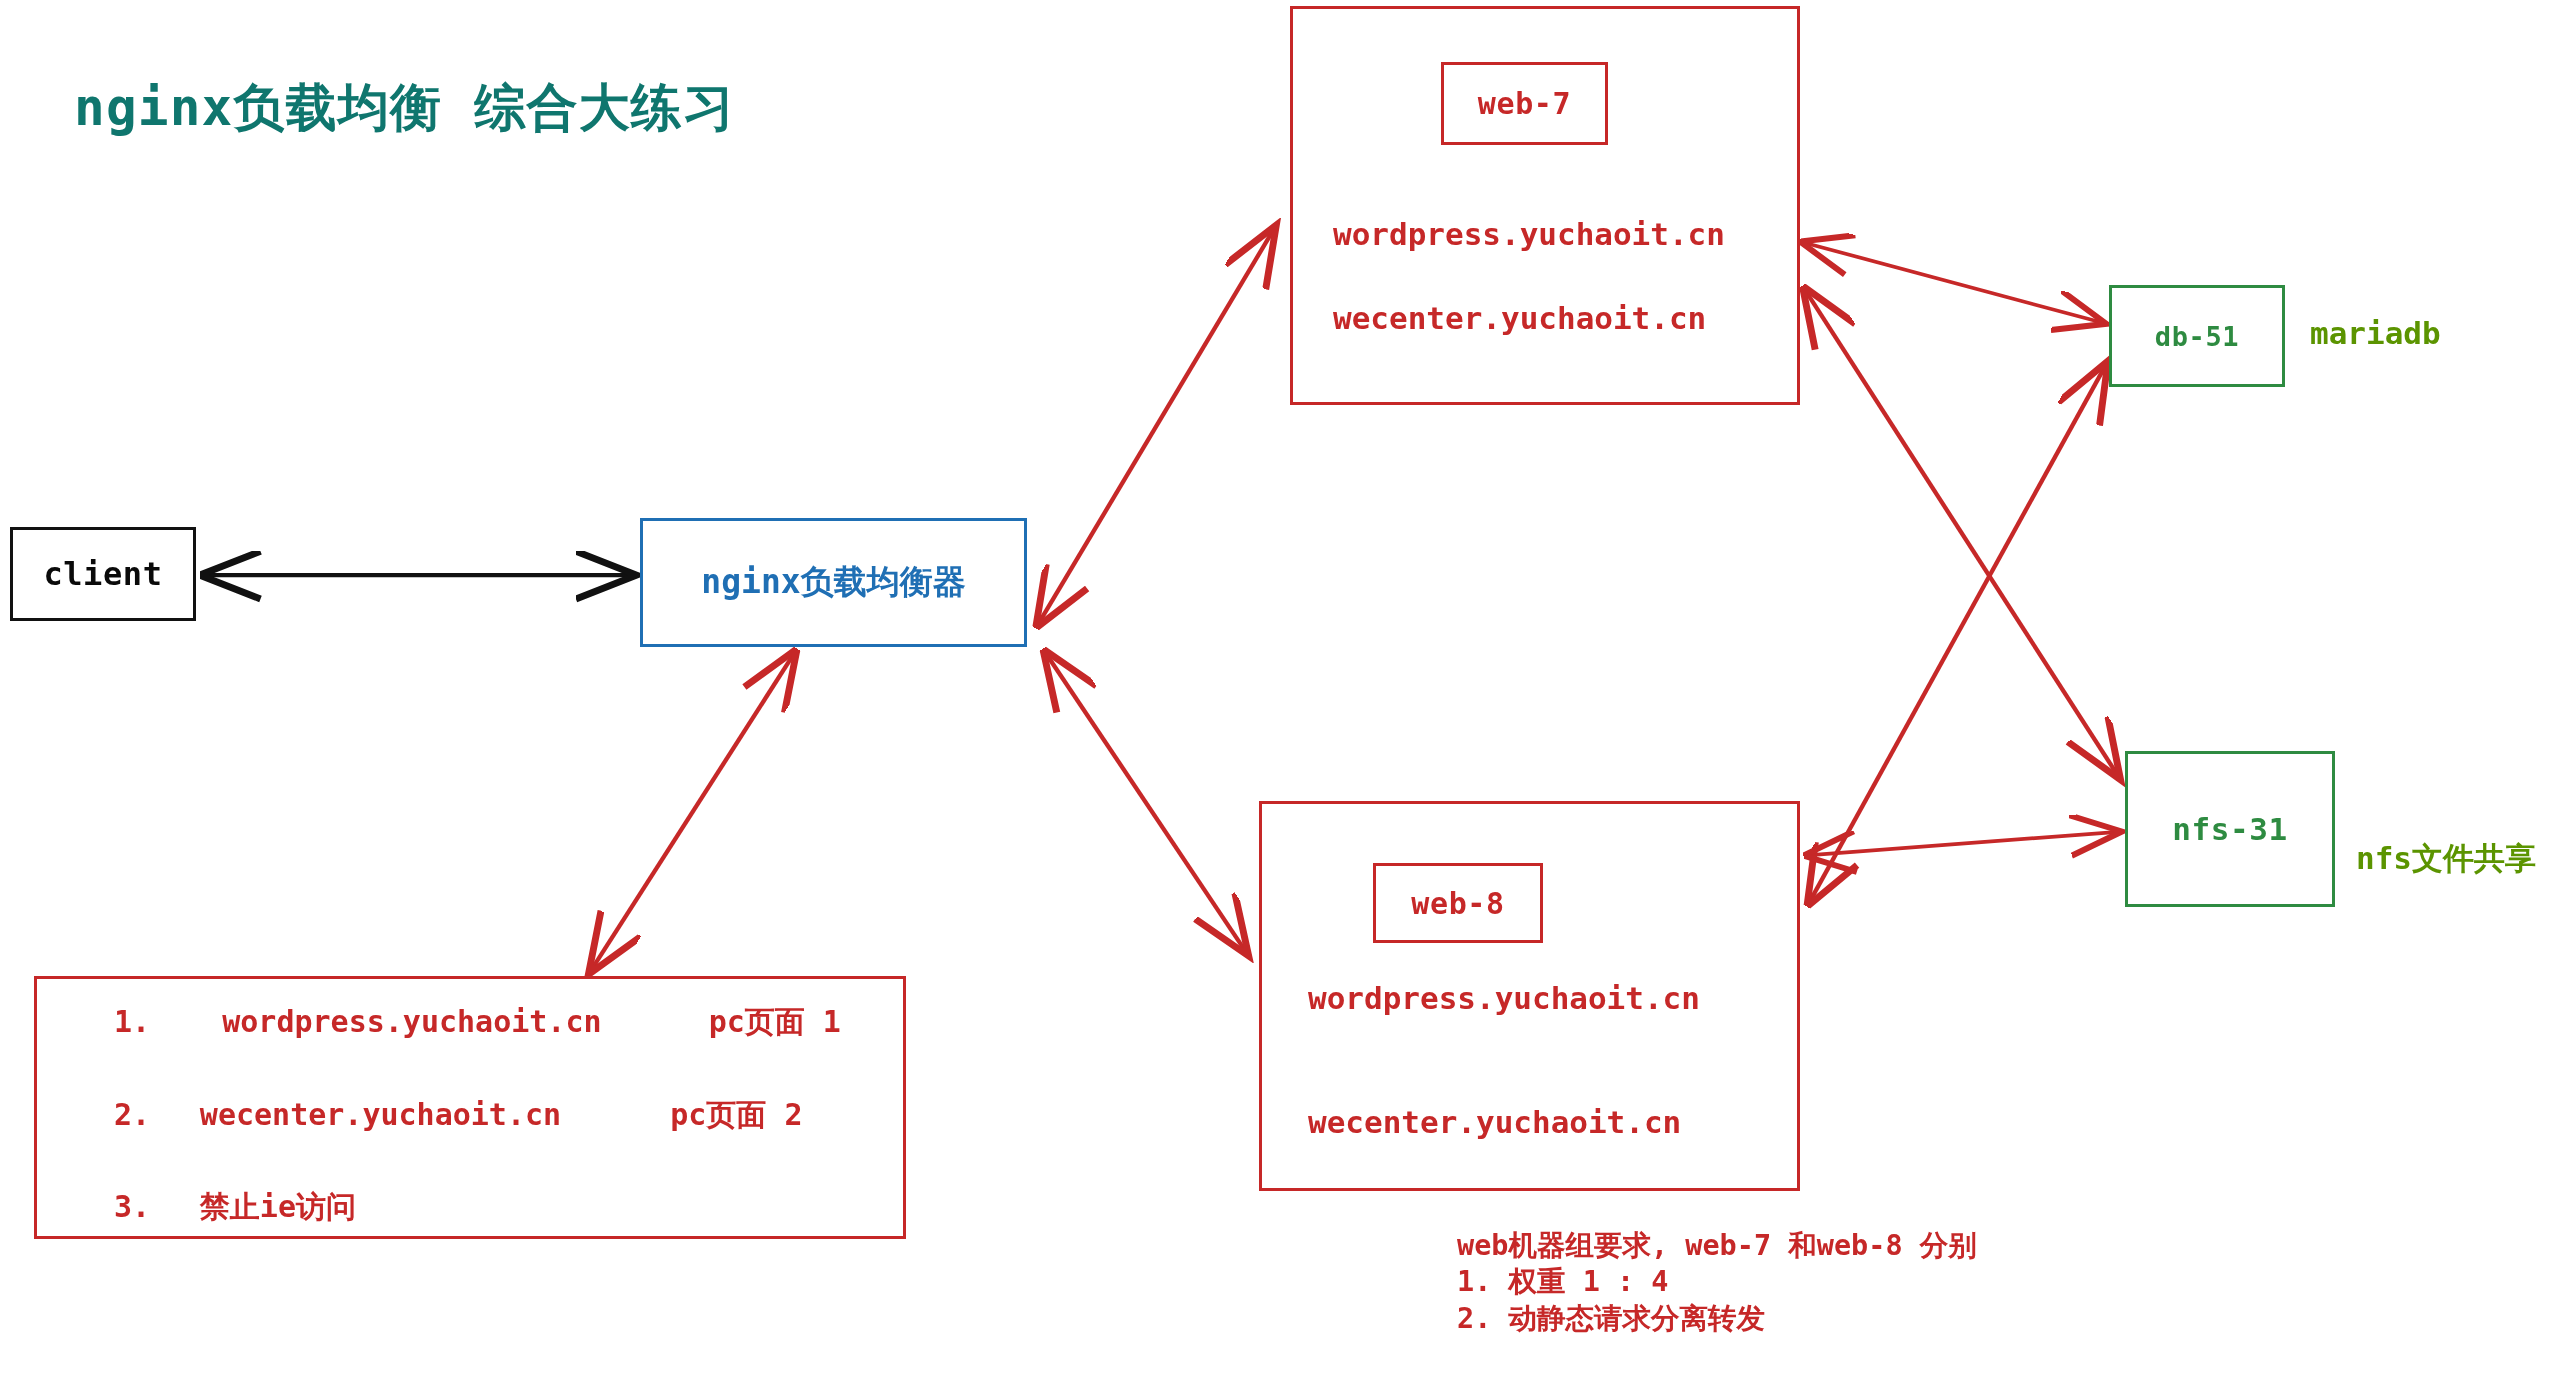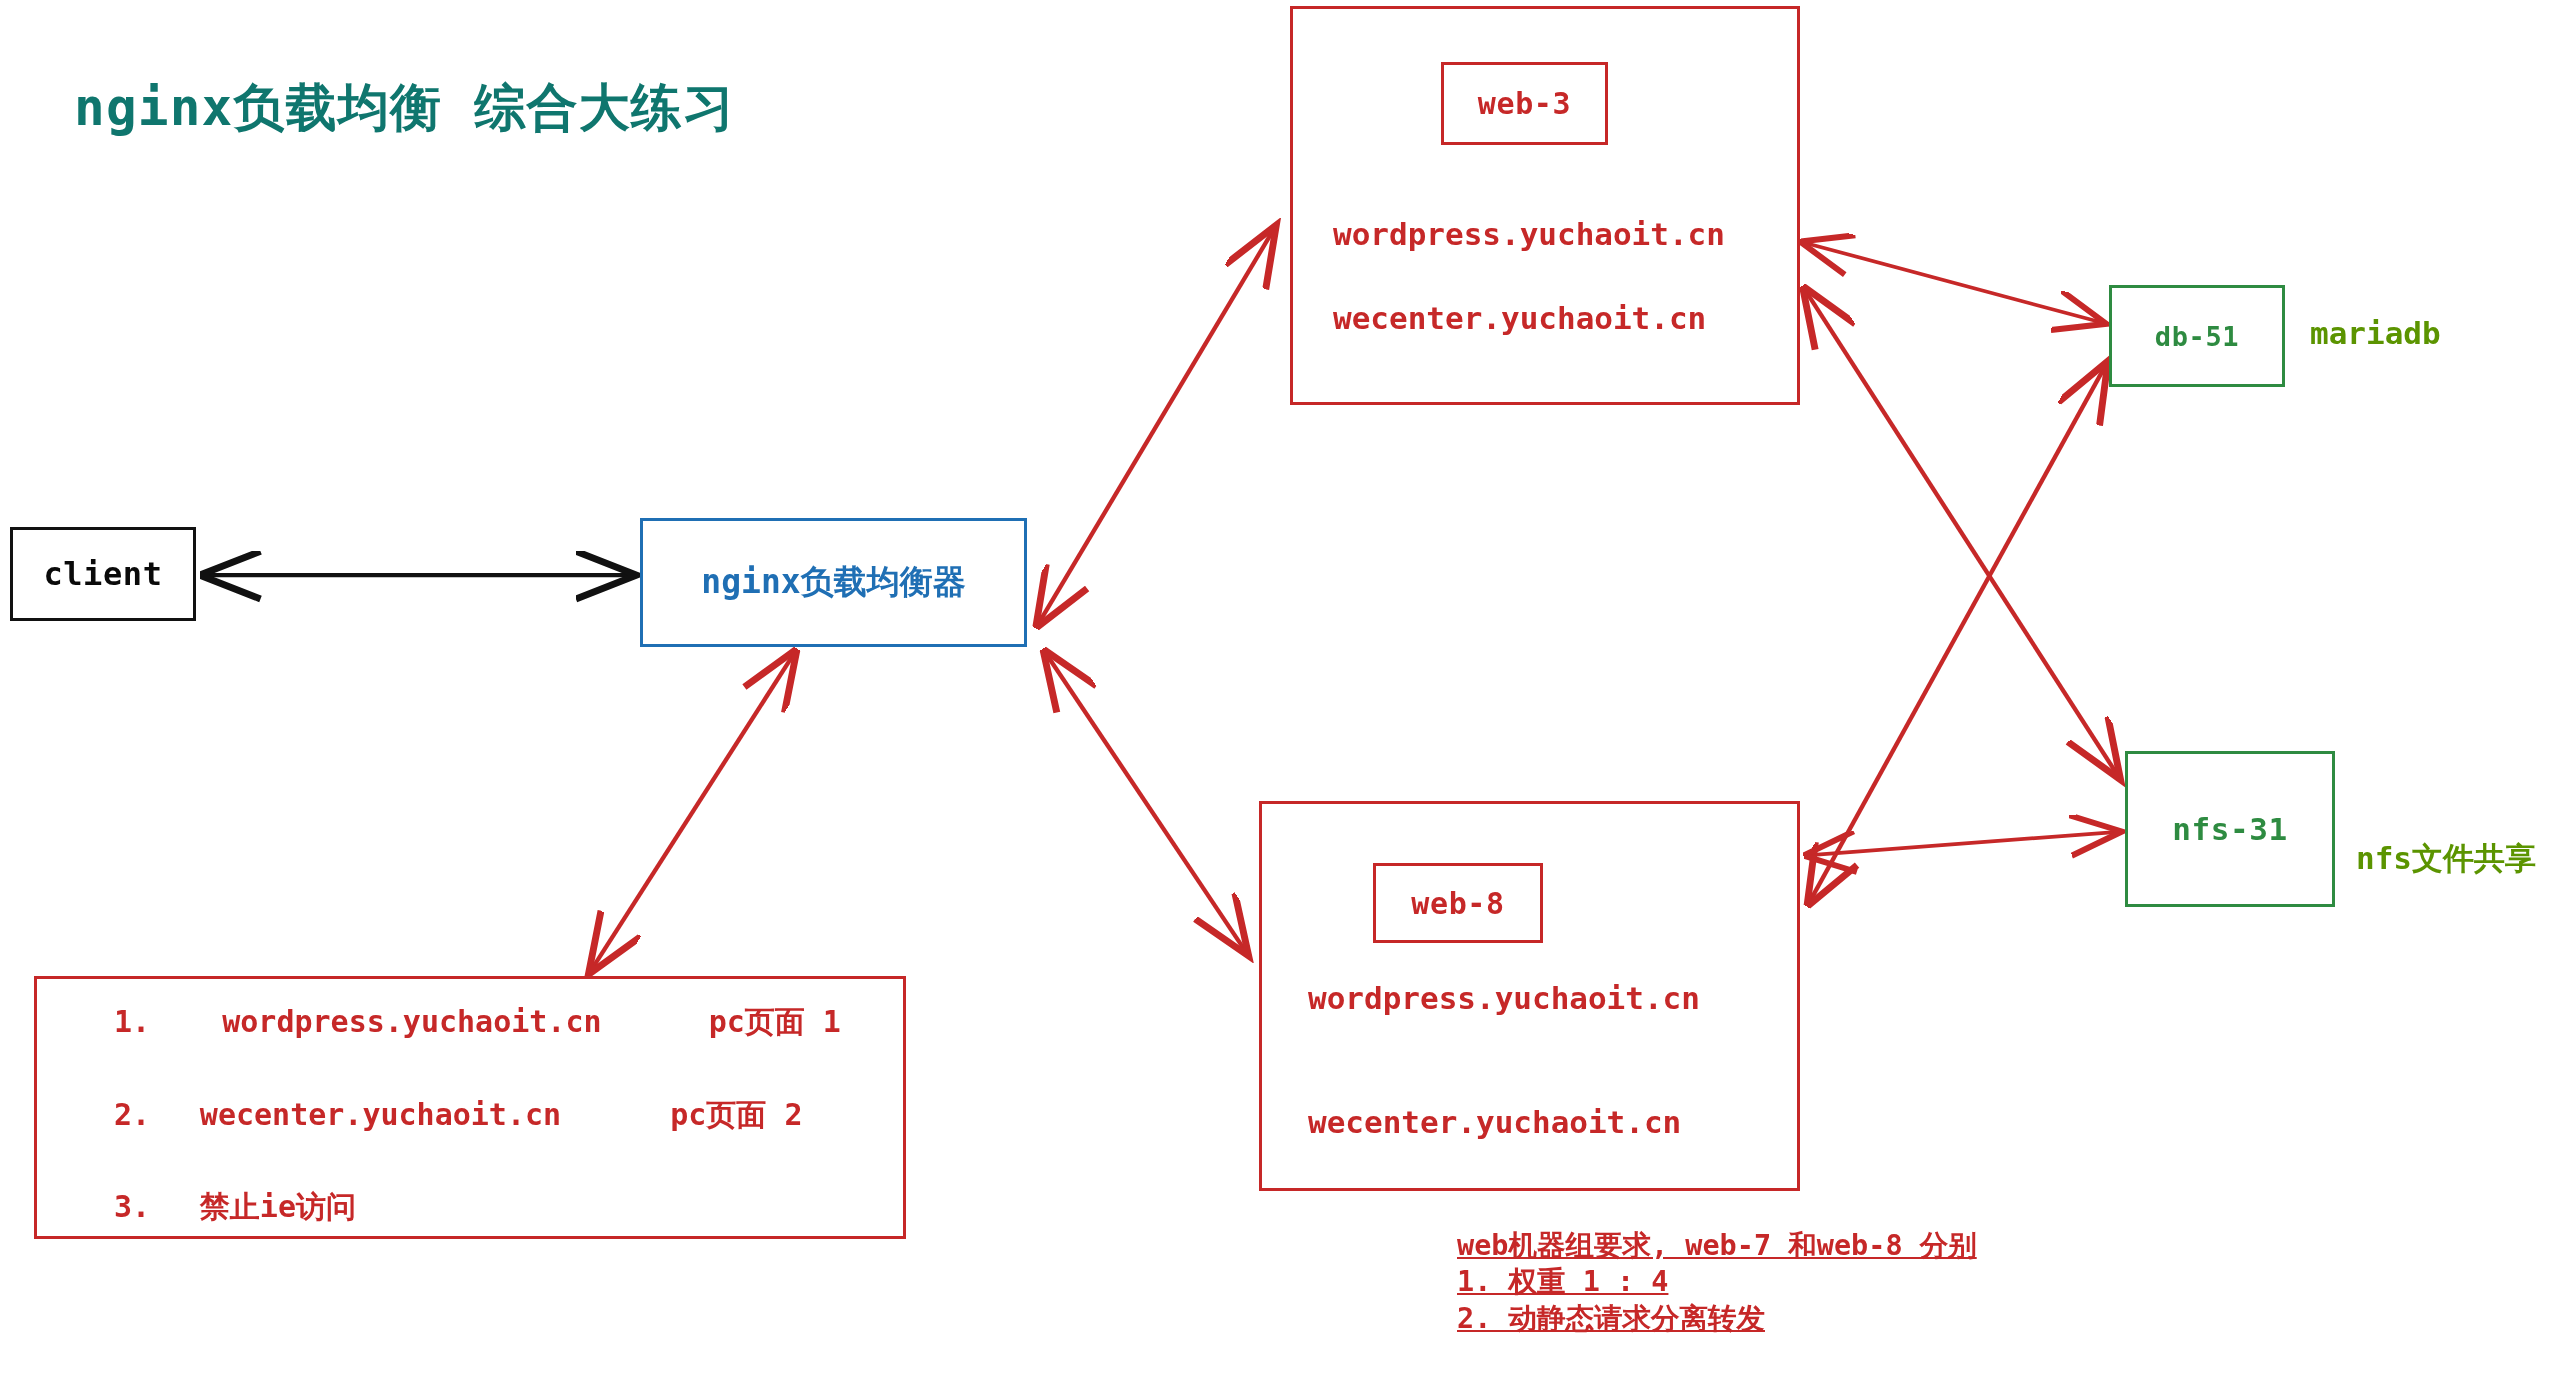--- a/index.html
+++ b/index.html
@@ -73,21 +73,21 @@
     border:3.1px solid #c62828;background:#ffffff;box-sizing:border-box;
   }
   .req-row{position:absolute;color:#c62828;font-weight:600;white-space:nowrap;}
   #req-1{left:114px;top:1002px;font-size:30px;}
   #req-2{left:114px;top:1095px;font-size:30px;}
   #req-3{left:114px;top:1187px;font-size:30px;}
   .req-gap{display:inline-block;}
 
   
   #web-req-note{position:absolute;left:1457px;top:1228px;color:#c62828;font-weight:600;}
-  #web-req-note .line{font-size:28.5px;white-space:nowrap;line-height:1.28;text-decoration:underline;}
+  #web-req-note .line{font-size:28.5px;white-space:nowrap;line-height:1.28;}
 </style>
 </head>
 <body>
 
 <div class="stage">
 
   <div id="page-title">nginx负载均衡 综合大练习</div>
 
   <svg class="svg-layer" viewBox="0 0 4165 2225" xmlns="http://www.w3.org/2000/svg">
     <defs>
@@ -141,21 +141,21 @@
   <div class="node" id="lb-box">
     <span class="lbl">nginx负载均衡器</span>
   </div>
 
   <div class="node" id="client-box">
     <span class="lbl">client</span>
   </div>
 
   <div class="node webgroup" id="web7-group"></div>
   <div class="web-chip" id="web7-chip">
-    <span class="lbl">web-3</span>
+    <span class="lbl">web-7</span>
   </div>
   <div class="host-line" id="web7-host1">wordpress.yuchaoit.cn</div>
   <div class="host-line" id="web7-host2">wecenter.yuchaoit.cn</div>
 
   <div class="node webgroup" id="web8-group"></div>
   <div class="web-chip" id="web8-chip">
     <span class="lbl">web-8</span>
   </div>
   <div class="host-line" id="web8-host1">wordpress.yuchaoit.cn</div>
   <div class="host-line" id="web8-host2">wecenter.yuchaoit.cn</div>

